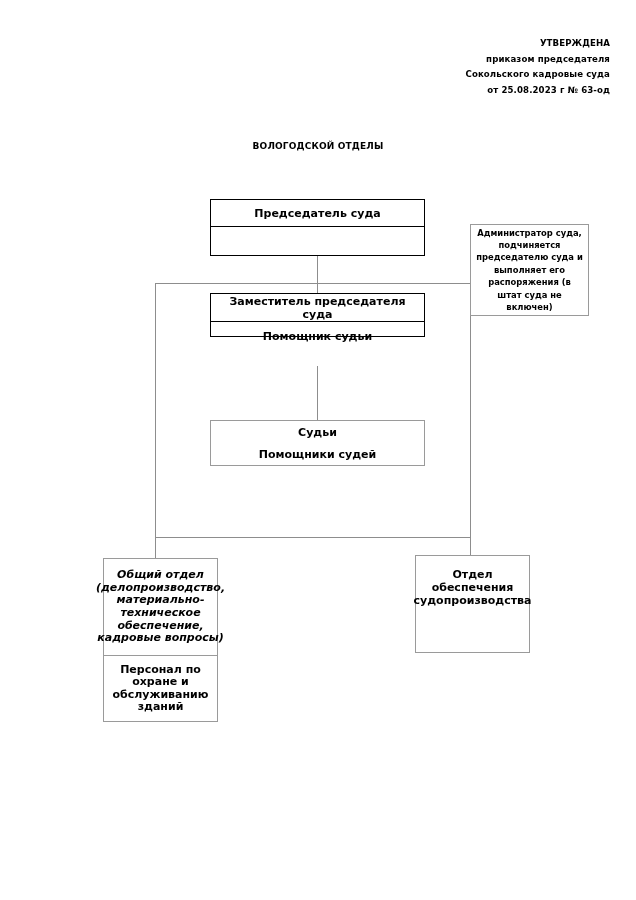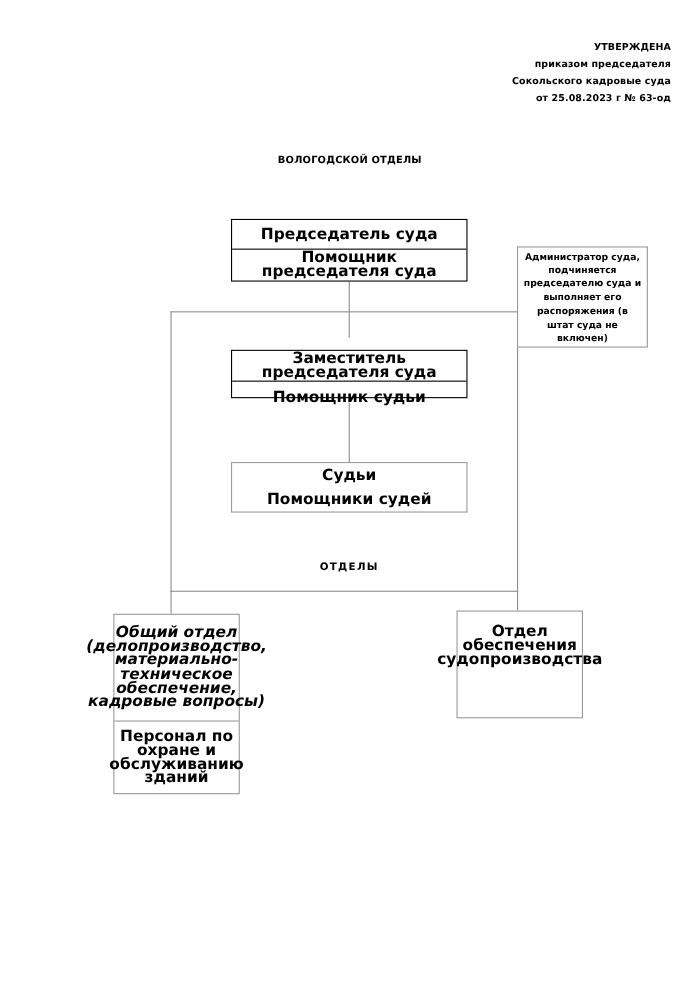--- a/index.html
+++ b/index.html
@@ -40,39 +40,39 @@
   }
 
   
   .box{position:absolute;box-sizing:border-box;background:#fff;}
   .box-thick{border:1.6px solid #000;}
   .box-thin{border:1px solid #9a9a9a;}
   .cell{
     box-sizing:border-box;
     display:flex;align-items:center;justify-content:center;
     text-align:center;
-    font-size:14px;
+    font-size:11px;
     font-weight:700;
     line-height:13px;
     padding:2px 4px;
   }
   .divider-thick{border-bottom:1.6px solid #000;}
   .divider-thin{border-bottom:1px solid #9a9a9a;font-style:italic;}
 
   
   #chairman-box{left:210px;top:199px;width:215px;height:57px;}
   #chairman-box .cell.a{height:27px;}
   #chairman-box .cell.b{height:28.4px;}
 
   
   #administrator-box{left:470px;top:224px;width:119px;height:92px;}
   #administrator-box .cell{height:100%;line-height:12.4px;font-size:8.4px;}
 
   
-  #deputy-box{left:210px;top:318px;width:215px;height:44px;}
+  #deputy-box{left:210px;top:293px;width:215px;height:44px;}
   #deputy-box .cell.a{height:28px;}
   #deputy-box .cell.b{height:29.4px;}
 
   
   #judges-box{left:210px;top:420px;width:215px;height:46px;}
   #judges-box .cell{height:22px;font-weight:700;}
 
   
   .dept-label{
     position:absolute;
@@ -124,38 +124,36 @@
   <div class="ln-v" style="left:317px;top:366px;height:54px;"></div>
 
   <div class="ln-h" style="left:155px;top:537px;width:316px;"></div>
 
   <div class="ln-v" style="left:155px;top:537px;height:21px;"></div>
 
   <div class="ln-v" style="left:470px;top:537px;height:18px;"></div>
 
   <div class="box box-thick" id="chairman-box">
     <div class="cell a divider-thick">Председатель суда</div>
-    <div class="cell b">Помощник председателя суда</div>
   </div>
 
   <div class="box box-thin" id="administrator-box">
     <div class="cell">Администратор суда, подчиняется председателю суда и выполняет его распоряжения (в штат суда не включен)</div>
   </div>
 
   <div class="box box-thick" id="deputy-box">
     <div class="cell a divider-thick">Заместитель председателя суда</div>
     <div class="cell b">Помощник судьи</div>
   </div>
 
   <div class="box box-thin" id="judges-box">
     <div class="cell">Судьи</div>
     <div class="cell">Помощники судей</div>
   </div>
 
-  <div class="dept-label">ОТДЕЛЫ</div>
 
   <div class="box box-thin" id="general-dept-box">
     <div class="cell a divider-thin">Общий отдел (делопроизводство, материально-техническое обеспечение, кадровые вопросы)</div>
     <div class="cell b">Персонал по охране и обслуживанию зданий</div>
   </div>
 
   <div class="box box-thin" id="proceedings-dept-box">
     <div class="cell">Отдел обеспечения судопроизводства</div>
   </div>
 

